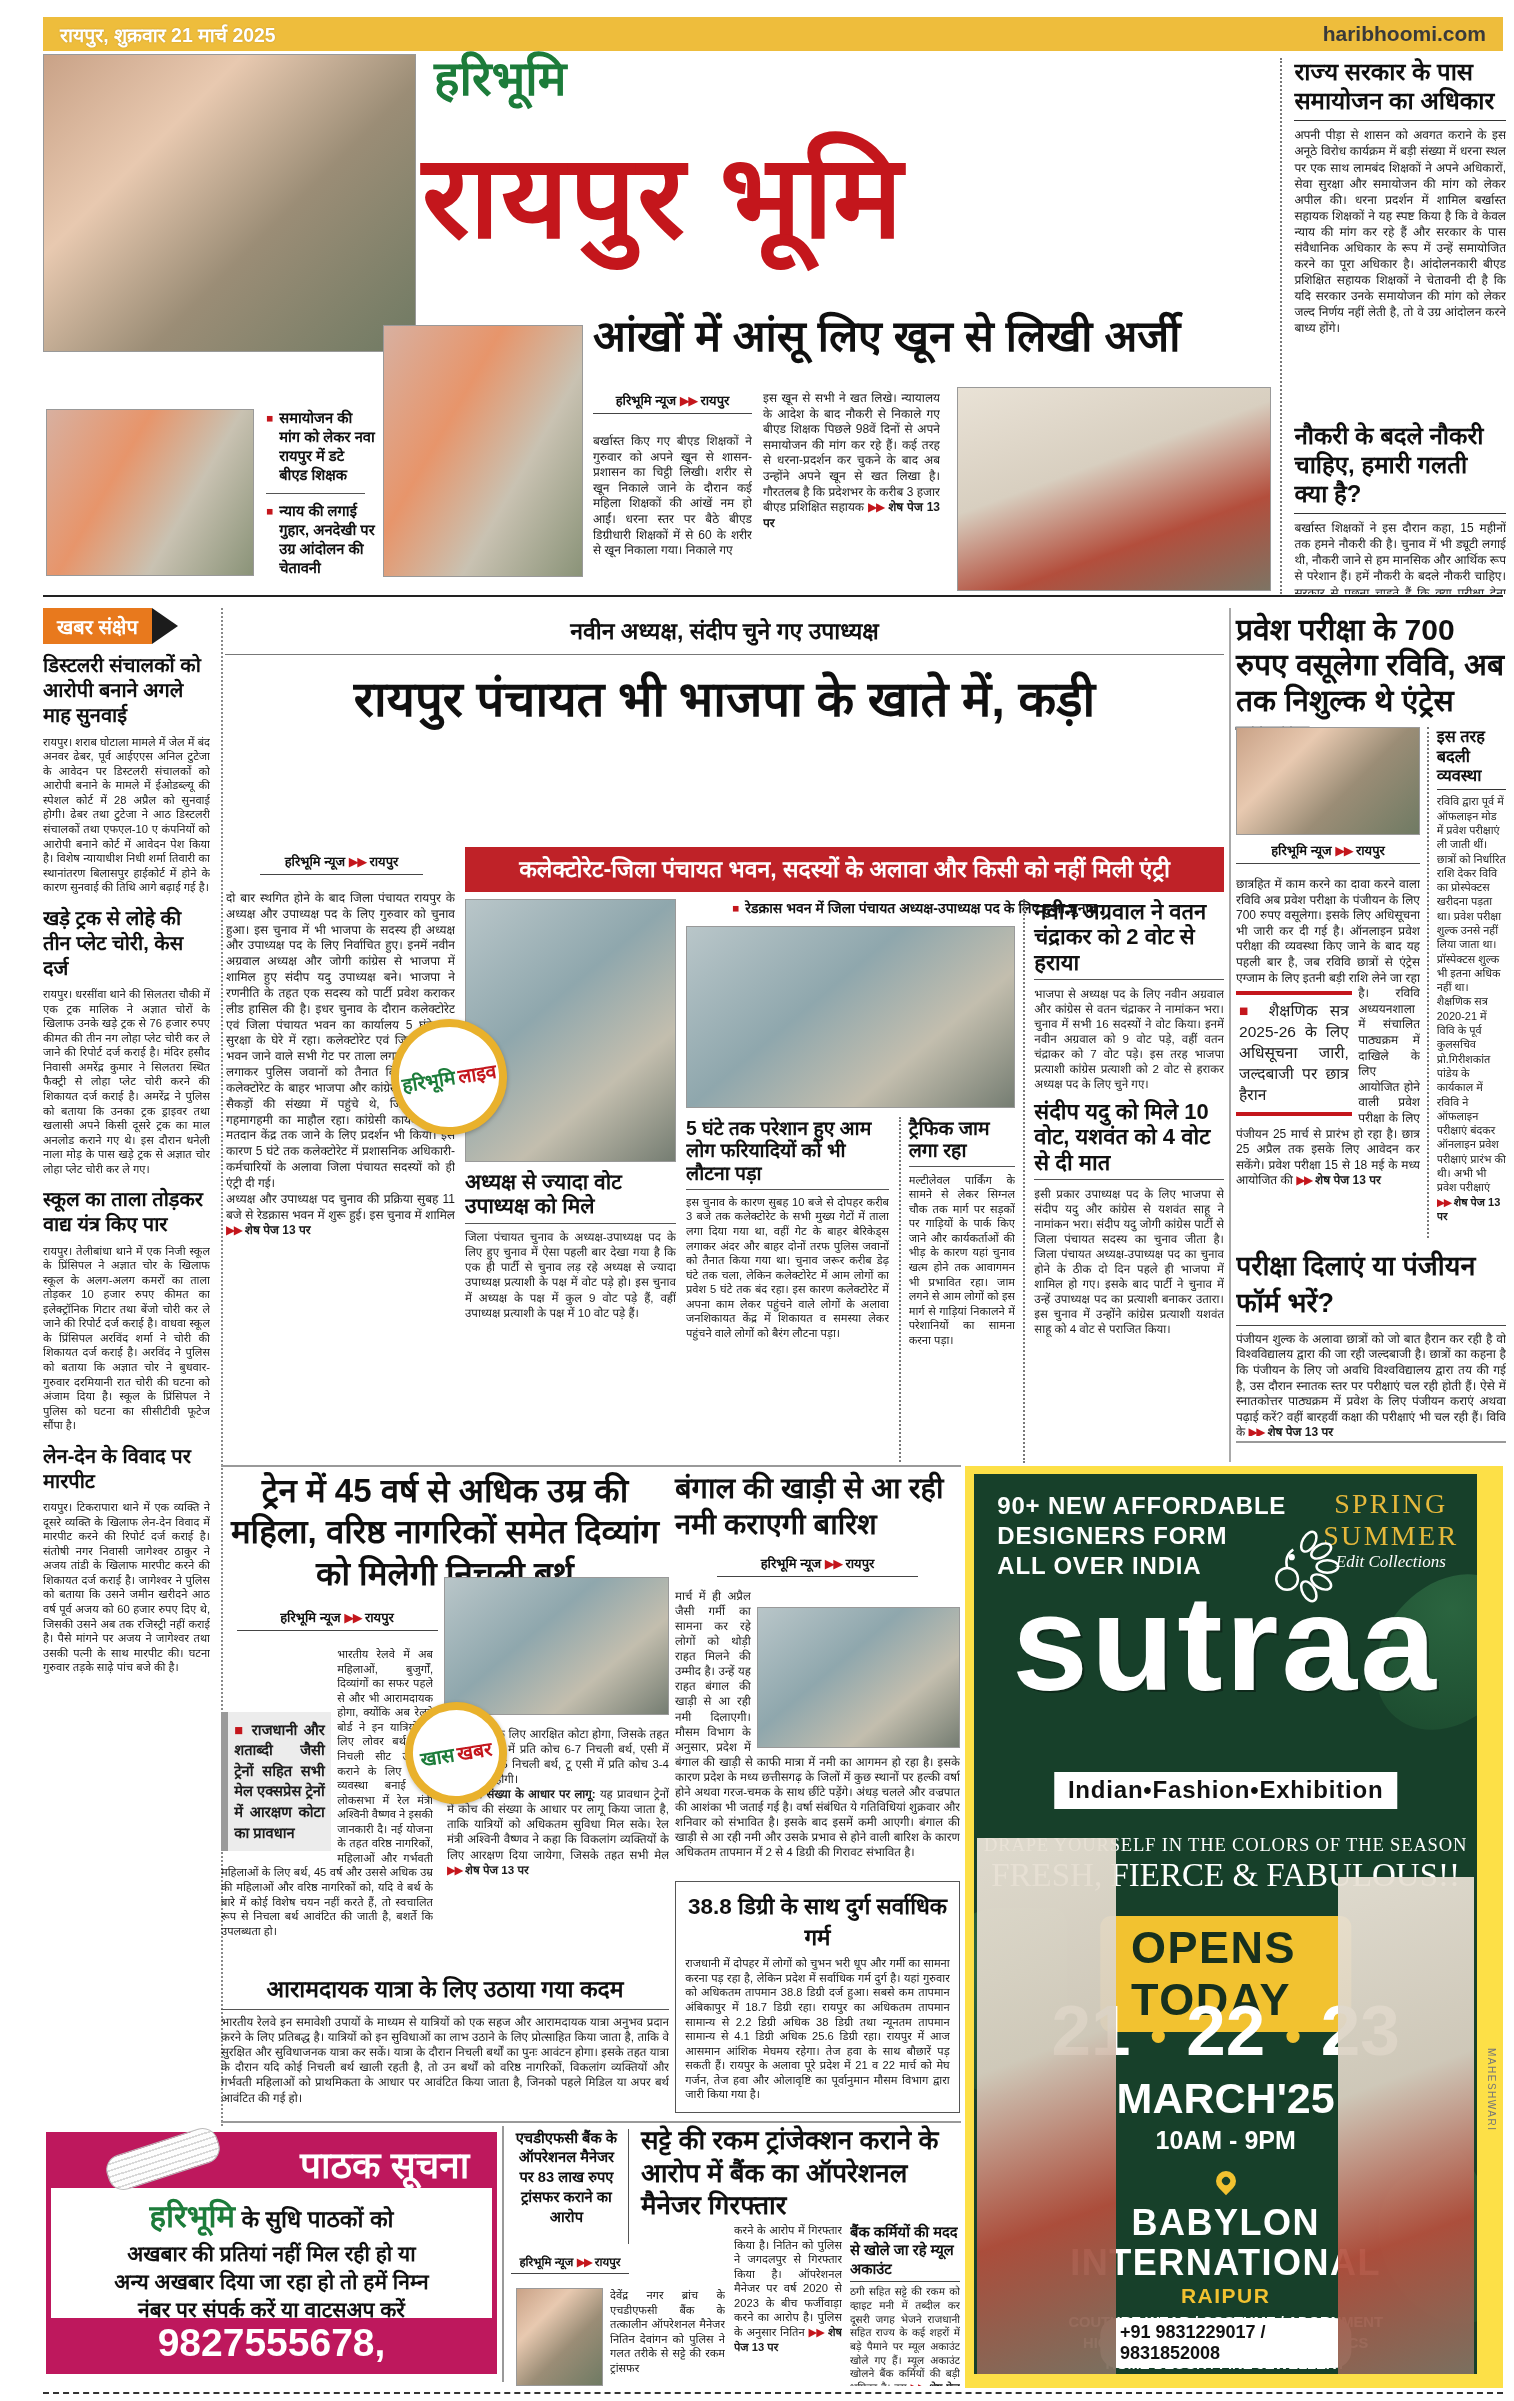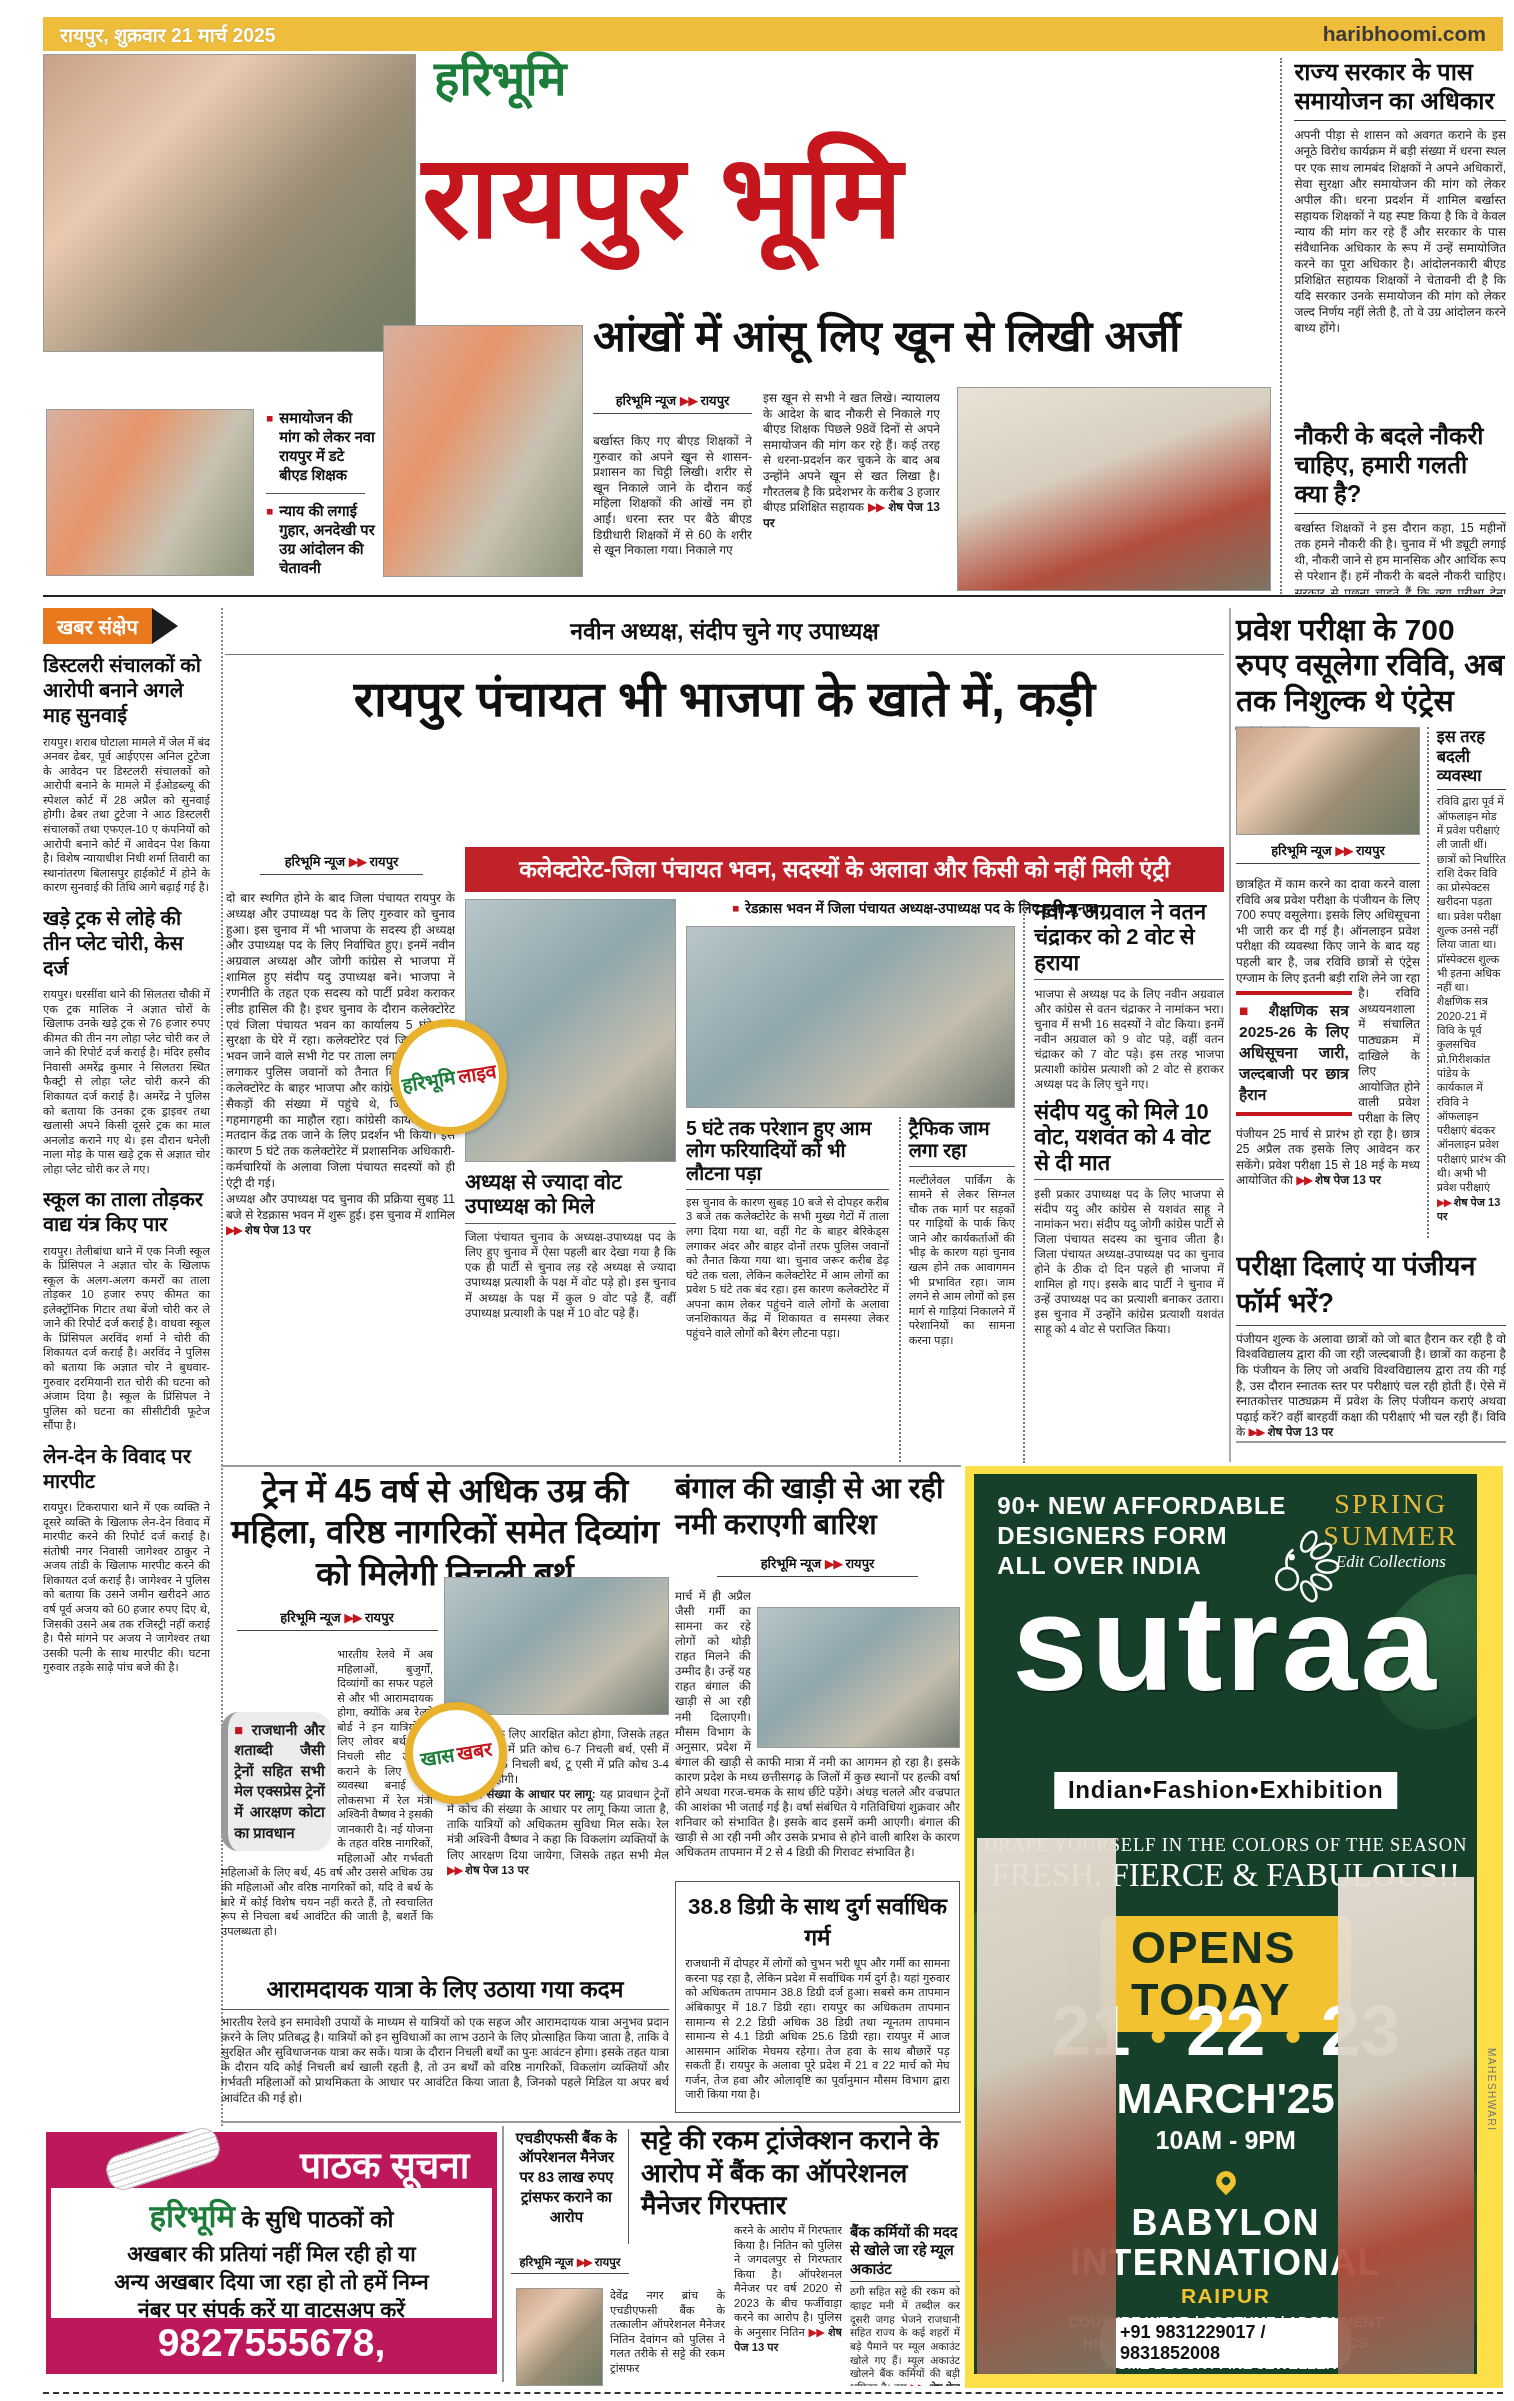--- a/index.html
+++ b/index.html
@@ -20,23 +20,23 @@
   .ph3{background:linear-gradient(160deg,#e9e2d6 0%,#d8cfc0 40%,#b34e3c 70%,#7d7464 100%);border:0.8px solid #999;}
   .ph4{background:linear-gradient(140deg,#b9c6c9 0%,#8fa7ad 40%,#c3beae 70%,#757d72 100%);border:0.8px solid #999;}
   .rule{background:#222;}
   .dot-l{border-left:2.3px dotted #777;}
   .badge{display:flex;align-items:center;justify-content:center;gap:3.1px;border-radius:50%;
          background:#fff;border:8.5px solid #e9b12c;transform:rotate(-9deg);box-shadow:0 1.5px 4.6px rgba(0,0,0,.25);z-index:6;}
   .badge span{font-weight:800;font-size:19.4px;}
   .caption-li{display:flex;gap:6.2px;font-weight:700;font-size:14.7px;line-height:1.3;}
   .caption-li .sq{color:#c4161c;font-size:11.6px;line-height:1.6;}
   .subhead{font-weight:800;font-size:21px;line-height:1.15;border-bottom:1.5px solid #555;padding-bottom:4.6px;margin-bottom:5.4px;}
-  .note-box{border-top:4.6px solid #c4161c;border-bottom:4.6px solid #c4161c;font-weight:700;font-size:15.5px;line-height:1.35;
+  .note-box{border-top:4.6px solid #c4161c;border-bottom:4.6px solid #c4161c;font-weight:400;font-size:15.5px;line-height:1.35;
             padding:6.2px 3.1px;}
-  .quote-box{background:#ececec;border-left:7.7px solid #9a9a9a;font-weight:800;font-size:14.7px;line-height:1.4;padding:7.7px 6.2px;border-radius:18px;}
+  .quote-box{background:#ececec;border-left:7.7px solid #9a9a9a;font-weight:800;font-size:14.7px;line-height:1.4;padding:7.7px 6.2px;}
   .pin{width:20px;height:20px;background:#f2c230;border-radius:50% 50% 50% 0;transform:rotate(-45deg);position:relative;}
   .pin:after{content:"";position:absolute;left:6.2px;top:6.2px;width:7.7px;height:7.7px;border-radius:50%;background:#17402a;}
   .leaf{position:absolute;border-radius:50% 10% 50% 50%;background:radial-gradient(circle at 30% 30%,#2e6b43,#1b4a2e);opacity:.85;}
   .npr{width:116px;height:36px;background:repeating-linear-gradient(#fdfdfd 0 4.6px,#d8d8d8 4.6px 6.2px);border-radius:15.5px;
        transform:rotate(-18deg);border:1.5px solid #bbb;}
 </style>
 </head>
 <body>
 
 <div id="page">

